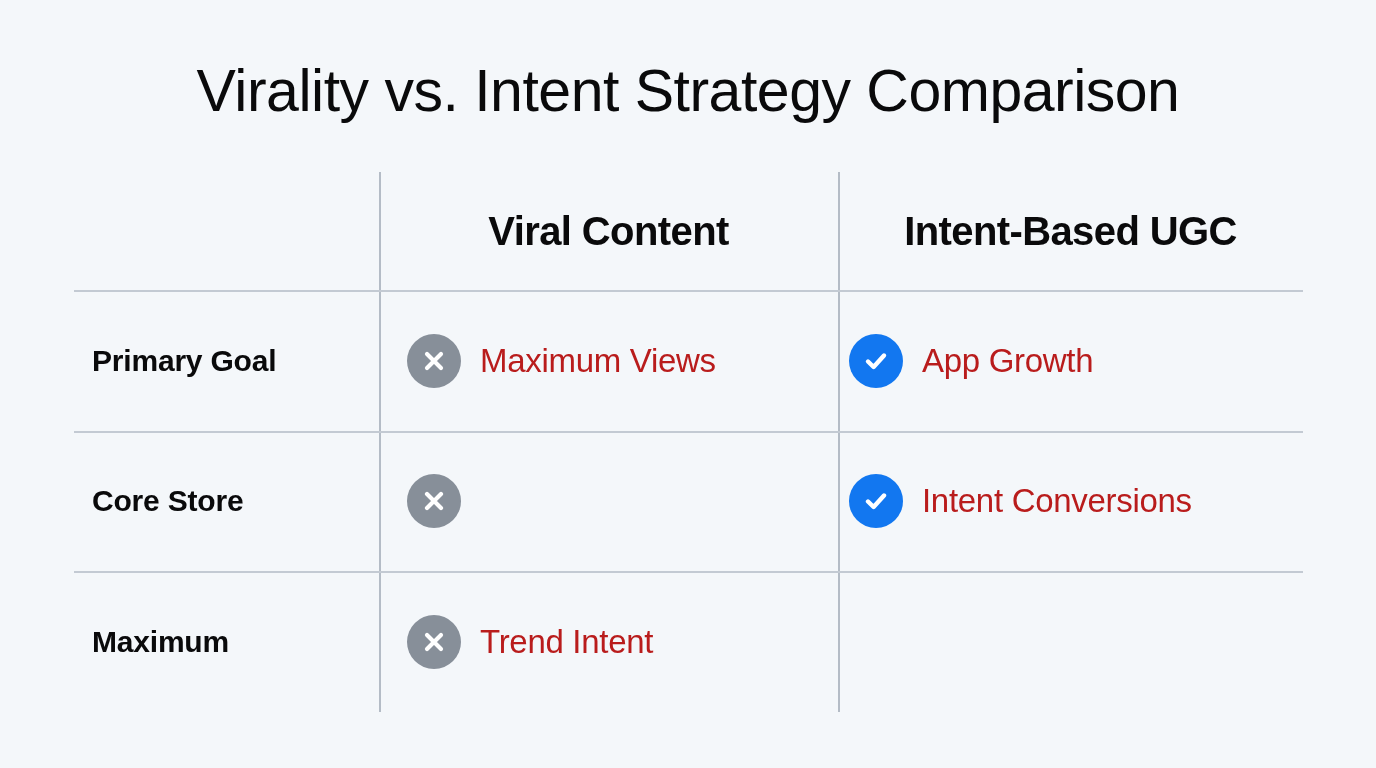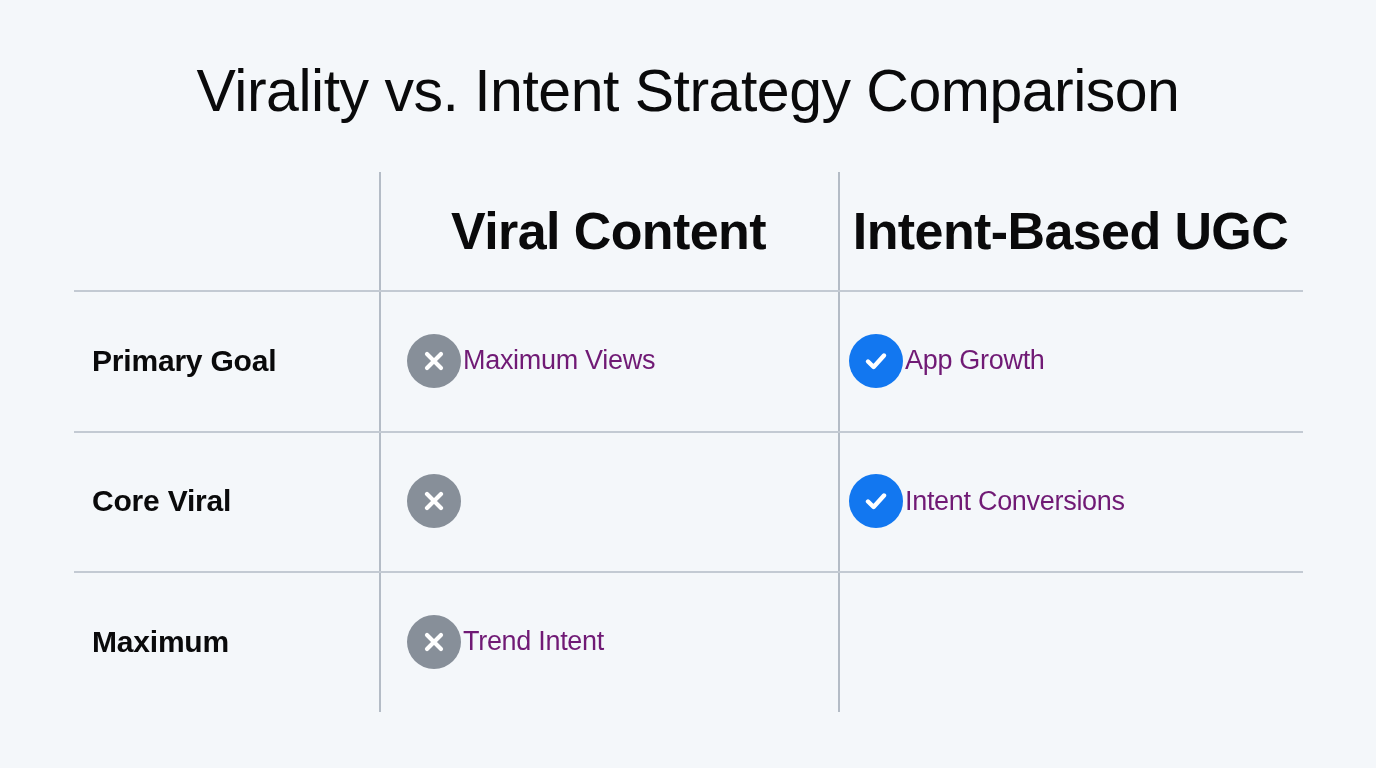--- a/index.html
+++ b/index.html
@@ -83,46 +83,46 @@
 
   .cell {
     display: flex;
     align-items: center;
     min-width: 0;
   }
 
   
   .cell.head {
     justify-content: center;
-    font-size: 52px;
+    font-size: 40px;
     font-weight: bold;
     letter-spacing: -0.6px;
     color: #0a0a0b;
     white-space: nowrap;
   }
   .cell.head.corner { }
 
   
   .cell.rowlabel {
     padding-left: 18px;
     font-size: 30px;
     font-weight: bold;
     letter-spacing: -0.2px;
     color: #0a0a0b;
     white-space: nowrap;
   }
 
   
   .cell.value {
     padding-left: 28px;
-    gap: 2px;
-    font-size: 27px;
+    gap: 19px;
+    font-size: 33px;
     font-weight: 400;
     letter-spacing: -0.3px;
-    color: #701a75;
+    color: #b91c1c;
     white-space: nowrap;
   }
   .cell.value.col3 { padding-left: 11px; }
 
   
   .icon {
     flex: 0 0 auto;
     width: 54px;
     height: 54px;
     border-radius: 50%;
@@ -171,21 +171,21 @@
 
       <div class="cell value col3">
         <span class="icon check">
           <svg width="32" height="32" viewBox="0 0 32 32" aria-hidden="true">
             <path d="M8 16.5 L13.6 22 L24 10.5" fill="none" stroke="#ffffff" stroke-width="4.4" stroke-linecap="round" stroke-linejoin="round"></path>
           </svg>
         </span>
         <span class="value-text">App Growth</span>
       </div>
 
-      <div class="cell rowlabel">Core Viral</div>
+      <div class="cell rowlabel">Core Store</div>
 
       <div class="cell value">
         <span class="icon cross">
           <svg width="30" height="30" viewBox="0 0 30 30" aria-hidden="true">
             <path d="M8 8 L22 22 M22 8 L8 22" stroke="#ffffff" stroke-width="4.2" stroke-linecap="round"></path>
           </svg>
         </span>
       </div>
 
       <div class="cell value col3">

